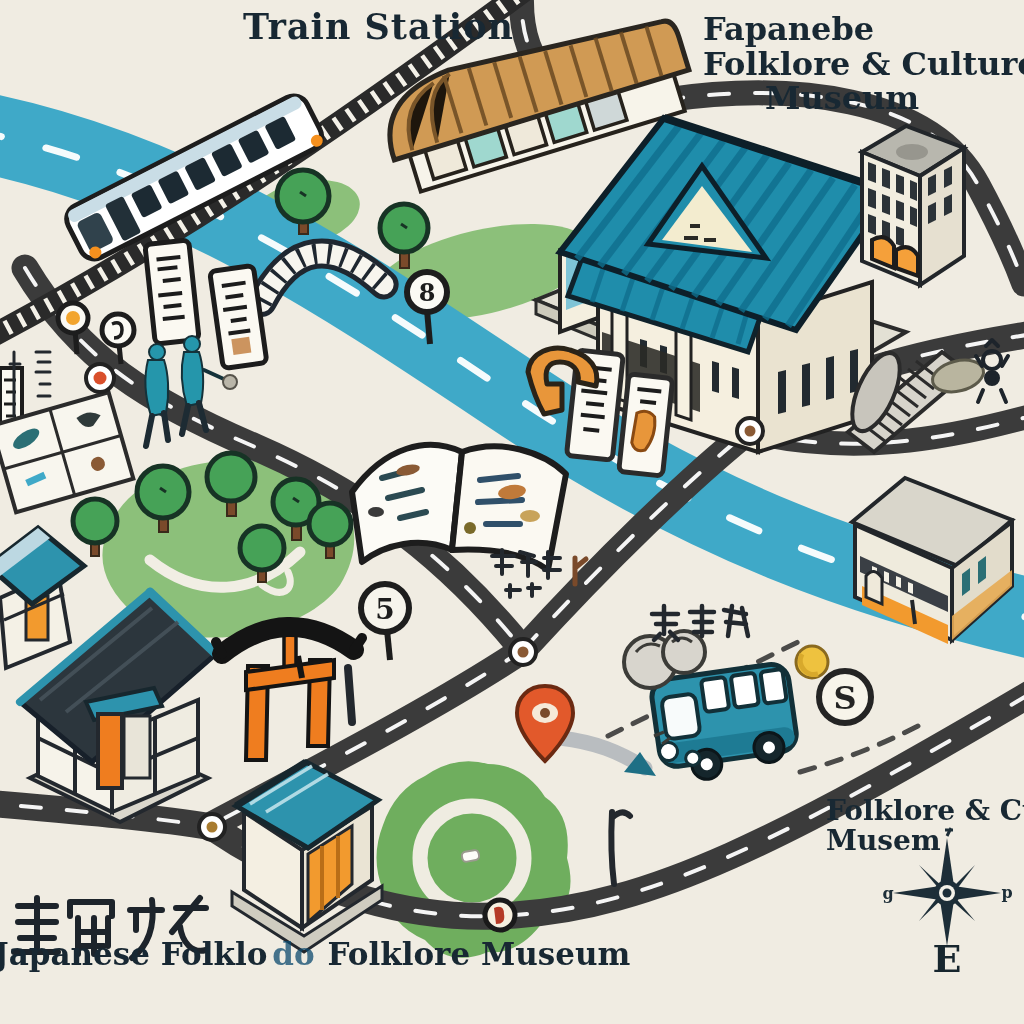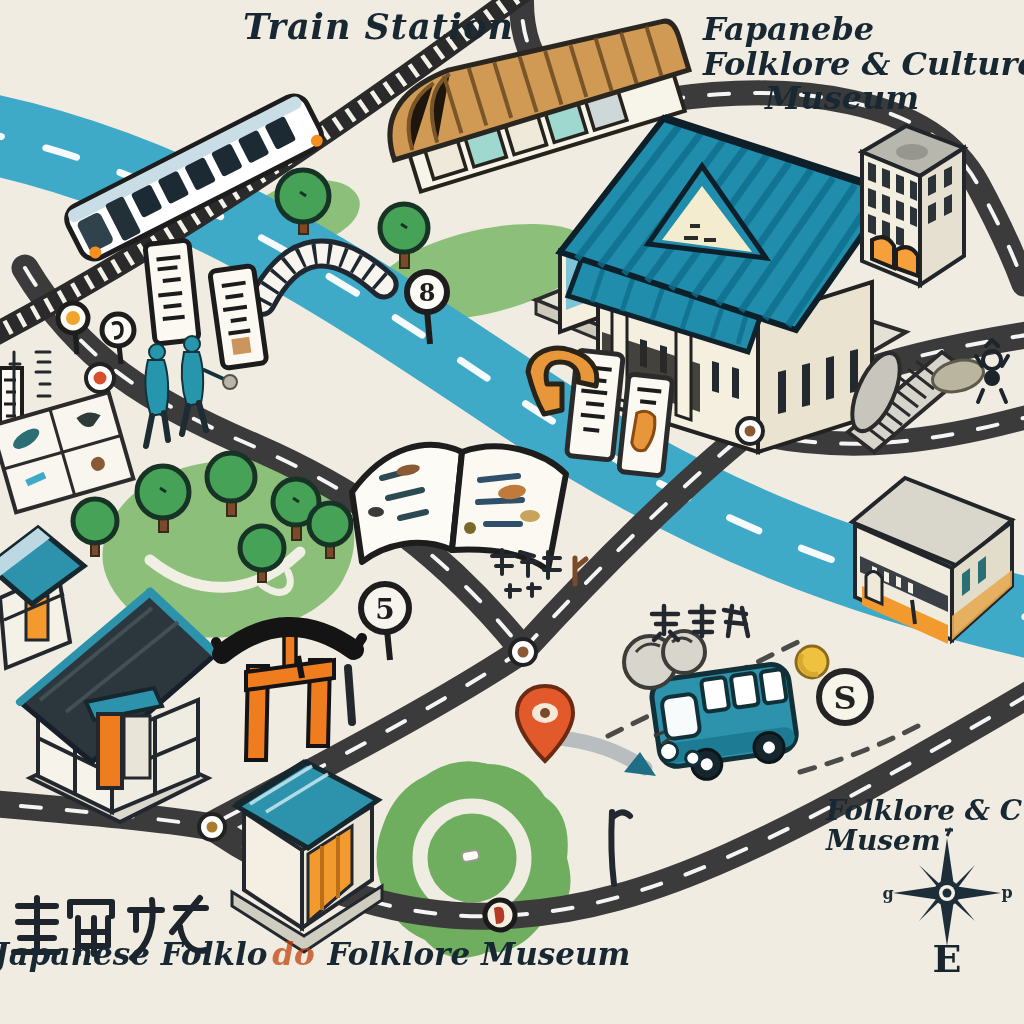--- a/index.html
+++ b/index.html
@@ -1,25 +1,25 @@
 <!DOCTYPE html>
 <html><head>
 <meta charset="utf-8">
 <style>
   html,body{margin:0;padding:0;}
   body{width:1024px;height:1024px;overflow:hidden;position:relative;background:#f0ece2;}
   .stage{position:absolute;left:0;top:0;width:1024px;height:1024px;}
   svg.map{position:absolute;left:0;top:0;}
-  .label{position:absolute;font-family:"DejaVu Serif","Liberation Serif",serif;font-weight:700;color:#182833;line-height:1.08;white-space:nowrap;font-style:italic;}
+  .label{position:absolute;font-family:"DejaVu Serif","Liberation Serif",serif;font-weight:700;color:#182833;line-height:1.08;white-space:nowrap;}
   .ts{left:243px;top:8px;font-size:35px;letter-spacing:1px;}
   .mt{left:703px;top:12px;font-size:32px;}
   .mt .l3{display:block;padding-left:62px;}
   .br{left:826px;top:796px;font-size:28px;}
   .bl{left:-6px;top:938px;font-size:31px;}
-  .bl .ghost{color:#c2410c;opacity:.75;margin-left:-6px;margin-right:2px;}
+  .bl .ghost{color:#0c4a6e;opacity:.75;margin-left:-6px;margin-right:2px;}
   .block{display:block;}
 </style>
 </head>
 <body>
 
 <div class="stage">
 <svg class="map" width="1024" height="1024" viewBox="0 0 1024 1024">
 
   <rect x="0" y="0" width="1024" height="1024" fill="#f0ece2"></rect>
 

